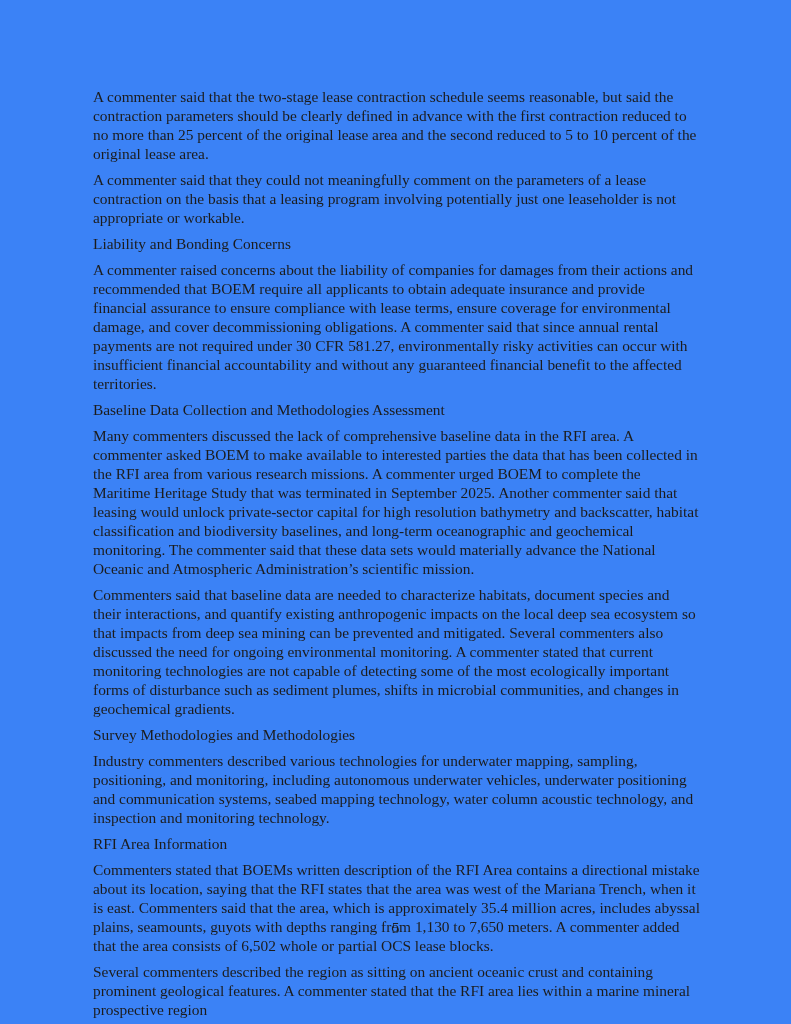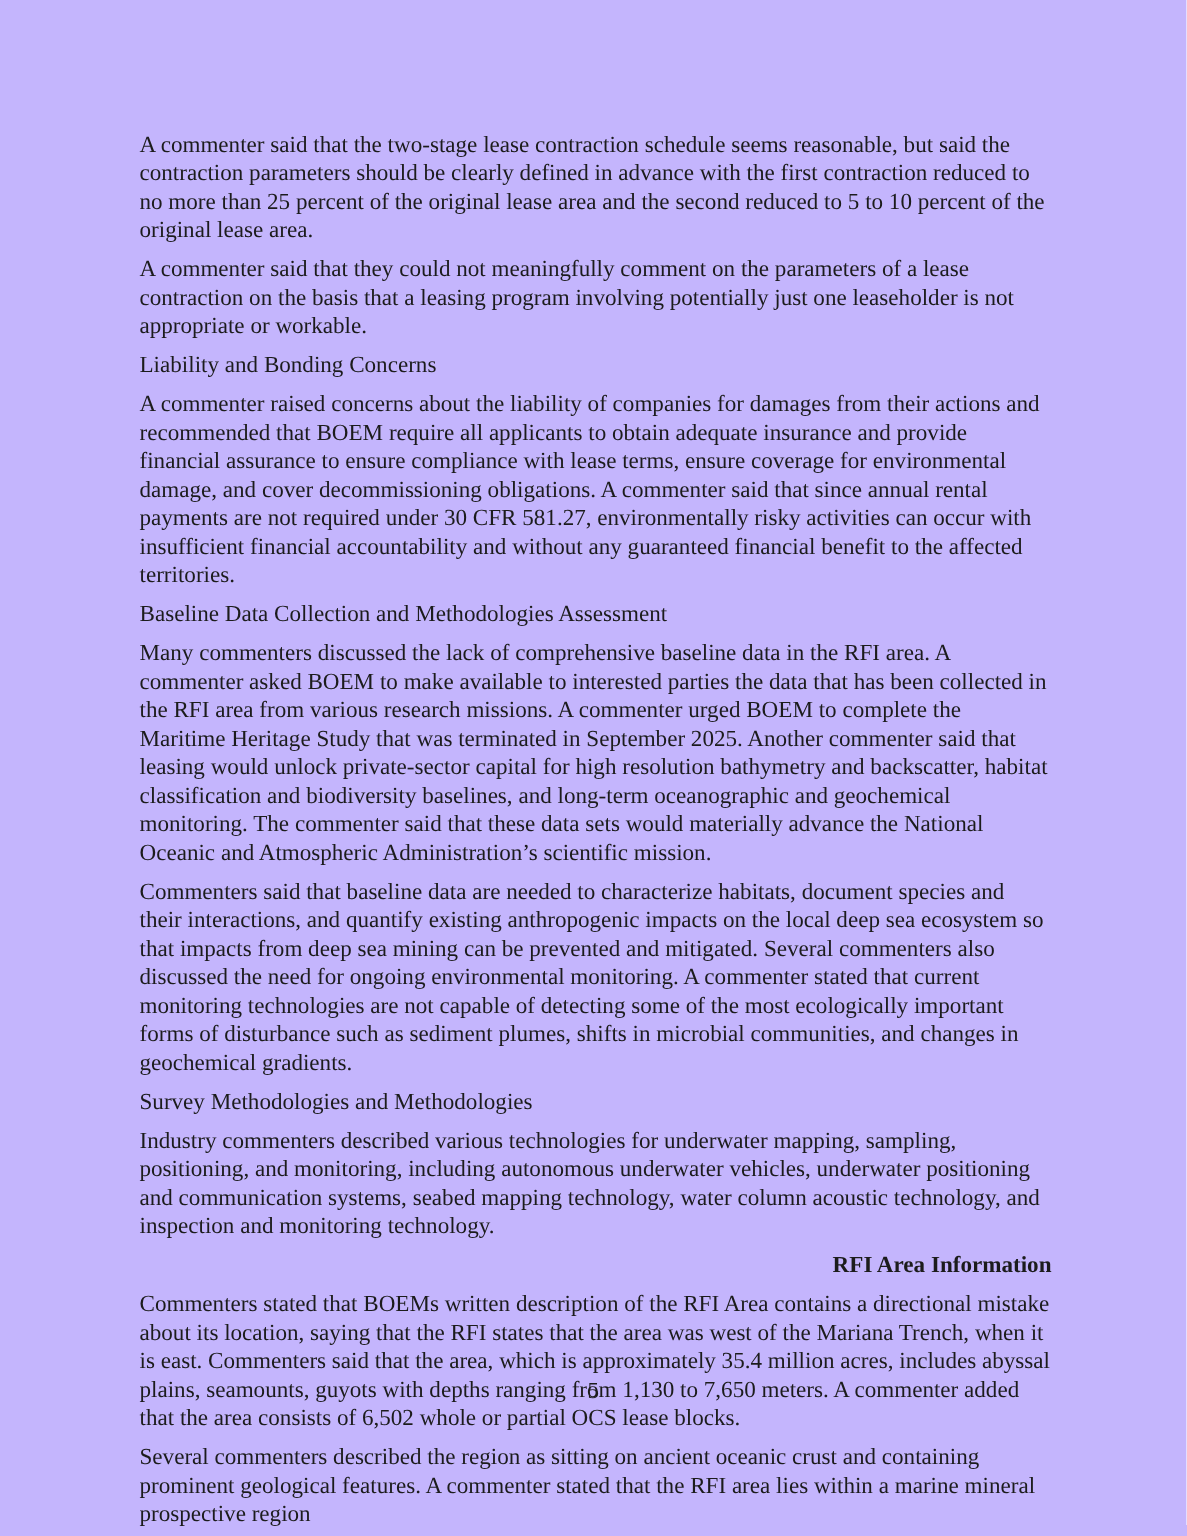--- a/index.html
+++ b/index.html
@@ -4,21 +4,21 @@
 <style>
   html, body {
     margin: 0;
     padding: 0;
     background: #ffffff;
   }
   .page {
     position: relative;
     width: 791px;
     height: 1024px;
-    background: #c4b5fd;
+    background: #3b82f6;
     overflow: hidden;
     font-family: "Liberation Serif", "DejaVu Serif", serif;
     color: #1c1c1c;
   }
   .doc-body {
     position: absolute;
     top: 87px;
     left: 93px;
     width: 608px;
     font-size: 15.4px;
@@ -28,22 +28,21 @@
     margin: 0 0 7px 0;
     padding: 0;
     font-weight: normal;
     font-size: 15.4px;
     line-height: 19px;
     text-align: left;
   }
   .heading-italic {
   }
   .heading-bold {
-    font-weight: bold;
-    text-align: right;
+    font-weight: normal;
   }
   .page-footer {
     position: absolute;
     top: 918px;
     left: 0;
     width: 791px;
     text-align: center;
     font-size: 15.4px;
     line-height: 19px;
   }

